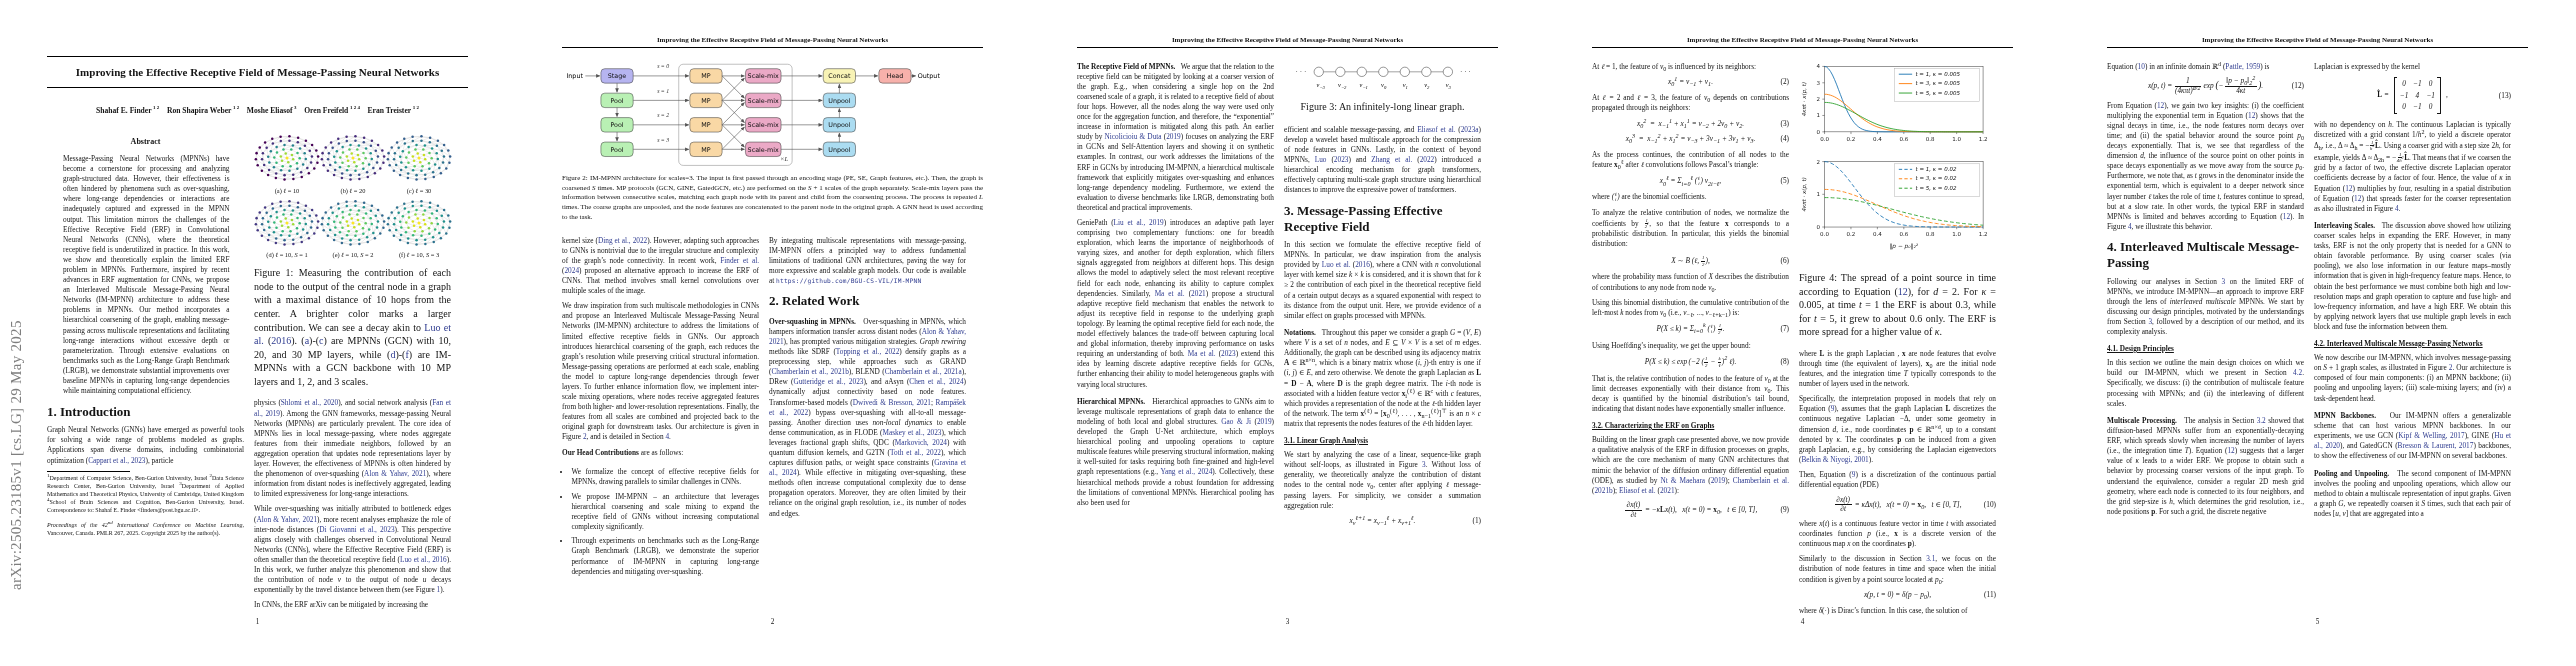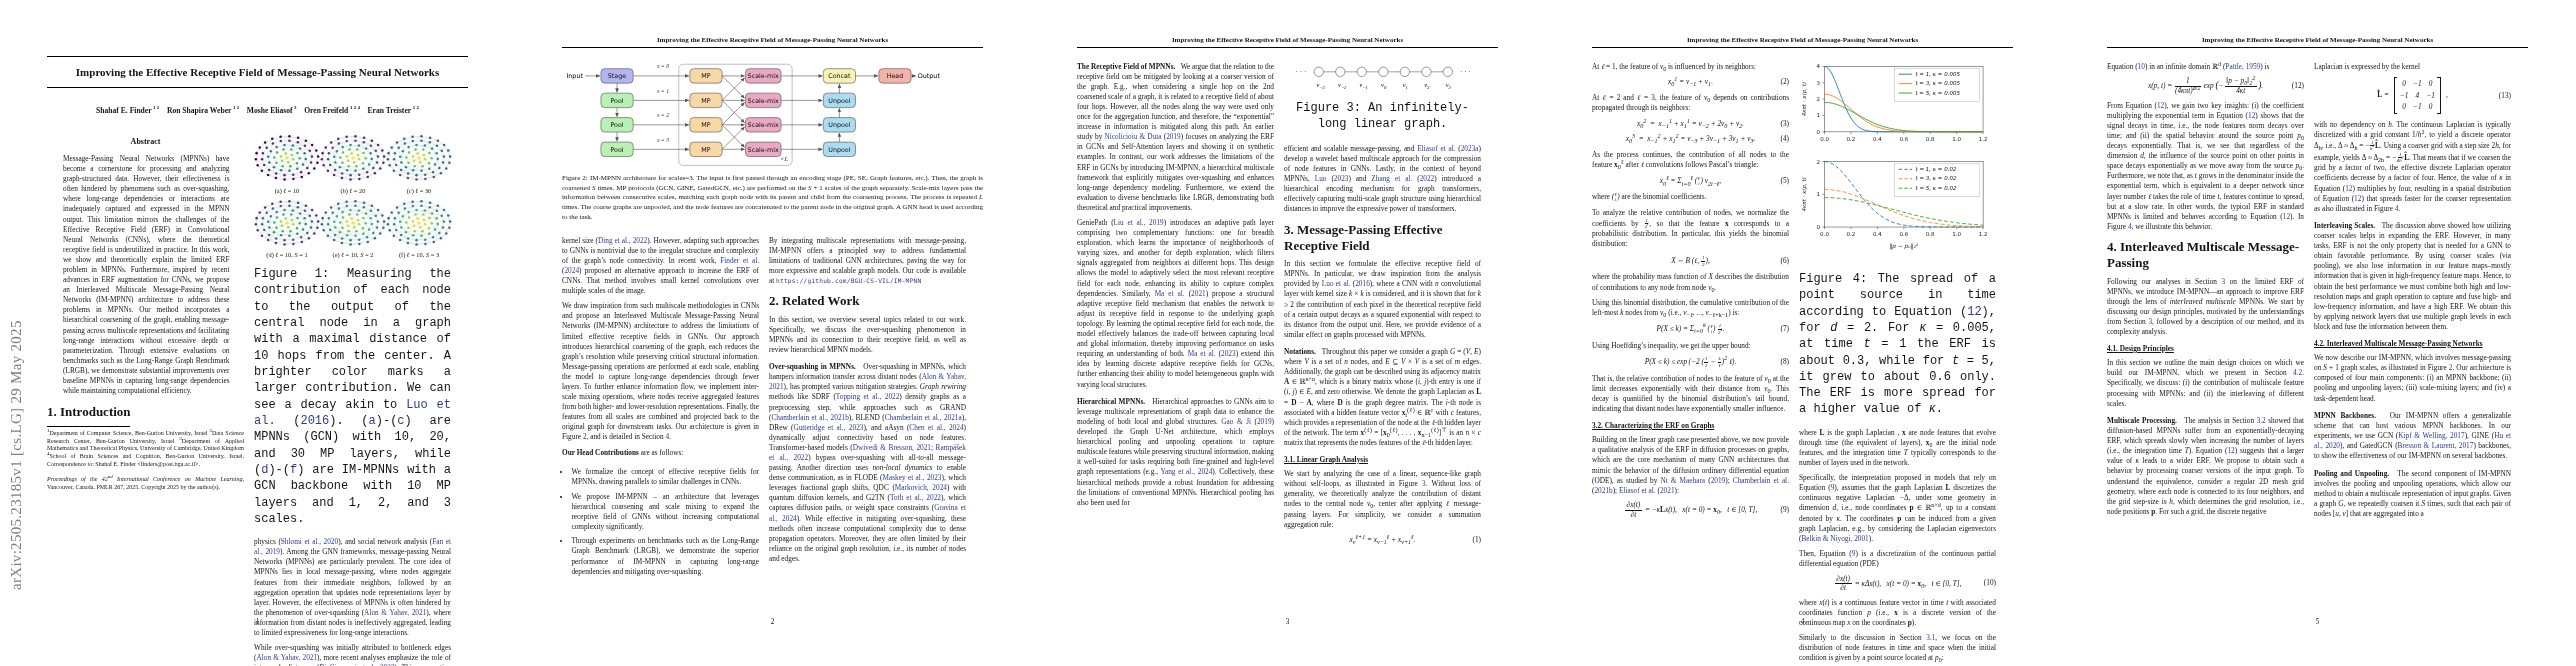--- a/index.html
+++ b/index.html
@@ -15,21 +15,21 @@
   .cols{display:flex;gap:10px;margin-top:19px;}
   .cols.tight{margin-top:13.3px;}
   .col{width:197px;font-size:7.3px;line-height:1.385;text-align:justify;}
   .par{margin:0 0 5px 0;}
   .h1sec{font-size:13px;font-weight:bold;margin:7.2px 0 5px 0;text-align:left;line-height:1.25;}
   .h2sec{font-size:7.3px;font-weight:bold;margin:6.7px 0 4.4px 0;text-align:left;text-decoration:underline;}
   .habs{font-size:8px;font-weight:bold;text-align:center;margin:2.2px 0 6.7px 0;}
   .absbody{padding:0 14.5px 0 16px;margin-bottom:7.8px;}
   .c{color:#2e3b8f;}
   .mono{font-family:"DejaVu Sans Mono",monospace;font-size:6.2px;color:#2e3b8f;letter-spacing:0.2px;}
-  .cap{font-size:12px;line-height:1.36;margin:2.2px 0 5.6px 0;font-family:Liberation Mono, monospace;}
+  .cap{font-size:10px;line-height:1.36;margin:2.2px 0 5.6px 0;}
   .fig2cap{font-size:7px;line-height:1.38;margin:4.4px 0 0 0;text-align:justify;}
   .fn{font-size:6px;line-height:1.32;margin-bottom:3.9px;}
   .fnrule{border-top:0.6px solid #000;width:83px;margin:5.6px 0 2.8px 0;}
   ul.bullets{margin:1.1px 0 4.4px 9.4px;padding:0;}
   ul.bullets li{margin-bottom:4.4px;}
   .eq{position:relative;display:flex;justify-content:center;align-items:center;margin:5.6px 0;font-style:italic;}
   .eq .eqbody{display:inline-block;text-align:center;padding:0 14.5px;}
   .eq .eqno{position:absolute;right:0;top:50%;transform:translateY(-50%);font-style:normal;}
   .eq b, .par b{font-style:normal;font-weight:bold;}
   sup,sub{line-height:0;}
@@ -63,20 +63,21 @@
     <div class="content">
       <div class="trule"></div>
       <div class="title">Improving the Effective Receptive Field of Message-Passing Neural Networks</div>
       <div class="trule"></div>
       <div class="authors">Shahaf E. Finder <sup>1 2</sup> &nbsp;&nbsp; Ron Shapira Weber <sup>1 2</sup> &nbsp;&nbsp; Moshe Eliasof <sup>3</sup> &nbsp;&nbsp; Oren Freifeld <sup>1 2 4</sup> &nbsp;&nbsp; Eran Treister <sup>1 2</sup></div>
       <div class="cols">
         <div class="col" id="p1l">
             <div class="habs">Abstract</div>
             <div class="absbody">Message-Passing Neural Networks (MPNNs) have become a cornerstone for processing and analyzing graph-structured data. However, their effectiveness is often hindered by phenomena such as over-squashing, where long-range dependencies or interactions are inadequately captured and expressed in the MPNN output. This limitation mirrors the challenges of the Effective Receptive Field (ERF) in Convolutional Neural Networks (CNNs), where the theoretical receptive field is underutilized in practice. In this work, we show and theoretically explain the limited ERF problem in MPNNs. Furthermore, inspired by recent advances in ERF augmentation for CNNs, we propose an Interleaved Multiscale Message-Passing Neural Networks (IM-MPNN) architecture to address these problems in MPNNs. Our method incorporates a hierarchical coarsening of the graph, enabling message-passing across multiscale representations and facilitating long-range interactions without excessive depth or parameterization. Through extensive evaluations on benchmarks such as the Long-Range Graph Benchmark (LRGB), we demonstrate substantial improvements over baseline MPNNs in capturing long-range dependencies while maintaining computational efficiency.</div>
             <div class="h1sec">1. Introduction</div>
+            <div class="par">Graph Neural Networks (GNNs) have emerged as powerful tools for solving a wide range of problems modeled as graphs.  Applications span diverse domains, including combinatorial optimization (<span class="c">Cappart et al., 2023</span>), particle</div>
             <div class="fnrule"></div>
             <div class="fn"><sup>1</sup>Department of Computer Science, Ben-Gurion University, Israel <sup>2</sup>Data Science Research Center, Ben-Gurion University, Israel <sup>3</sup>Department of Applied Mathematics and Theoretical Physics, University of Cambridge, United Kingdom <sup>4</sup>School of Brain Sciences and Cognition, Ben-Gurion University, Israel.  Correspondence to: Shahaf E. Finder &lt;finders@post.bgu.ac.il&gt;.</div>
             <div style="height: 3.3px;"></div>
             <div class="fn"><i>Proceedings of the 42<sup>nd</sup> International Conference on Machine Learning</i>, Vancouver, Canada. PMLR 267, 2025.  Copyright 2025 by the author(s).</div>
           </div>
         <div class="col" id="p1r">
             <div class="fig1grid">
               <div class="fig1cell"><svg width="66" height="48" viewBox="0 0 118 86">
                   <g stroke="#c2c2c2" stroke-width="0.55">
                     <line x1="70.06869541928214" y1="43.624748529998435" x2="61.250982623883445" y2="48.948677555665135"></line>
@@ -1667,21 +1668,20 @@
             <div style="height: 3.3px;"></div>
             <ul class="bullets">
               <li>We formalize the concept of effective receptive fields for MPNNs, drawing parallels to similar challenges in CNNs.</li>
               <li>We propose IM-MPNN – an architecture that leverages hierarchical coarsening and scale mixing to expand the receptive field of GNNs without increasing computational complexity significantly.</li>
               <li>Through experiments on benchmarks such as the Long-Range Graph Benchmark (LRGB), we demonstrate the superior performance of IM-MPNN in capturing long-range dependencies and mitigating over-squashing.</li>
             </ul>
           </div>
         <div class="col" id="p2r">
             <div class="par">By integrating multiscale representations with message-passing, IM-MPNN offers a principled way to address fundamental limitations of traditional GNN architectures, paving the way for more expressive and scalable graph models.  Our code is available at <span class="mono">https://github.com/BGU-CS-VIL/IM-MPNN</span></div>
             <div class="h1sec">2. Related Work</div>
-            <div class="par">In this section, we overview several topics related to our work.  Specifically, we discuss the over-squashing phenomenon in MPNNs and its connection to their receptive field, as well as review hierarchical MPNN models.</div>
             <div style="height: 2.2px;"></div>
             <div class="par"><b>Over-squashing in MPNNs.</b>&nbsp;&nbsp; Over-squashing in MPNNs, which hampers information transfer across distant nodes (<span class="c">Alon &amp; Yahav, 2021</span>), has prompted various mitigation strategies.  <i>Graph rewiring</i> methods like SDRF (<span class="c">Topping et al., 2022</span>) densify graphs as a preprocessing step, while approaches such as GRAND (<span class="c">Chamberlain et al., 2021b</span>), BLEND (<span class="c">Chamberlain et al., 2021a</span>), DRew (<span class="c">Gutteridge et al., 2023</span>), and aAsyn (<span class="c">Chen et al., 2024</span>) dynamically adjust connectivity based on node features. Transformer-based models (<span class="c">Dwivedi &amp; Bresson, 2021</span>; <span class="c">Rampášek et al., 2022</span>) bypass over-squashing with all-to-all message-passing.  Another direction uses <i>non-local dynamics</i> to enable dense communication, as in FLODE (<span class="c">Maskey et al., 2023</span>), which leverages fractional graph shifts, QDC (<span class="c">Markovich, 2024</span>) with quantum diffusion kernels, and G2TN (<span class="c">Toth et al., 2022</span>), which captures diffusion paths, or weight space constraints (<span class="c">Gravina et al., 2024</span>). While effective in mitigating over-squashing, these methods often increase computational complexity due to dense propagation operators.  Moreover, they are often limited by their reliance on the original graph resolution, i.e., its number of nodes and edges.</div>
           </div>
       </div>
     </div>
     <div class="pageno">2</div>
   </section>
 
   <section class="page">
     <div class="runhead">Improving the Effective Receptive Field of Message-Passing Neural Networks</div>

